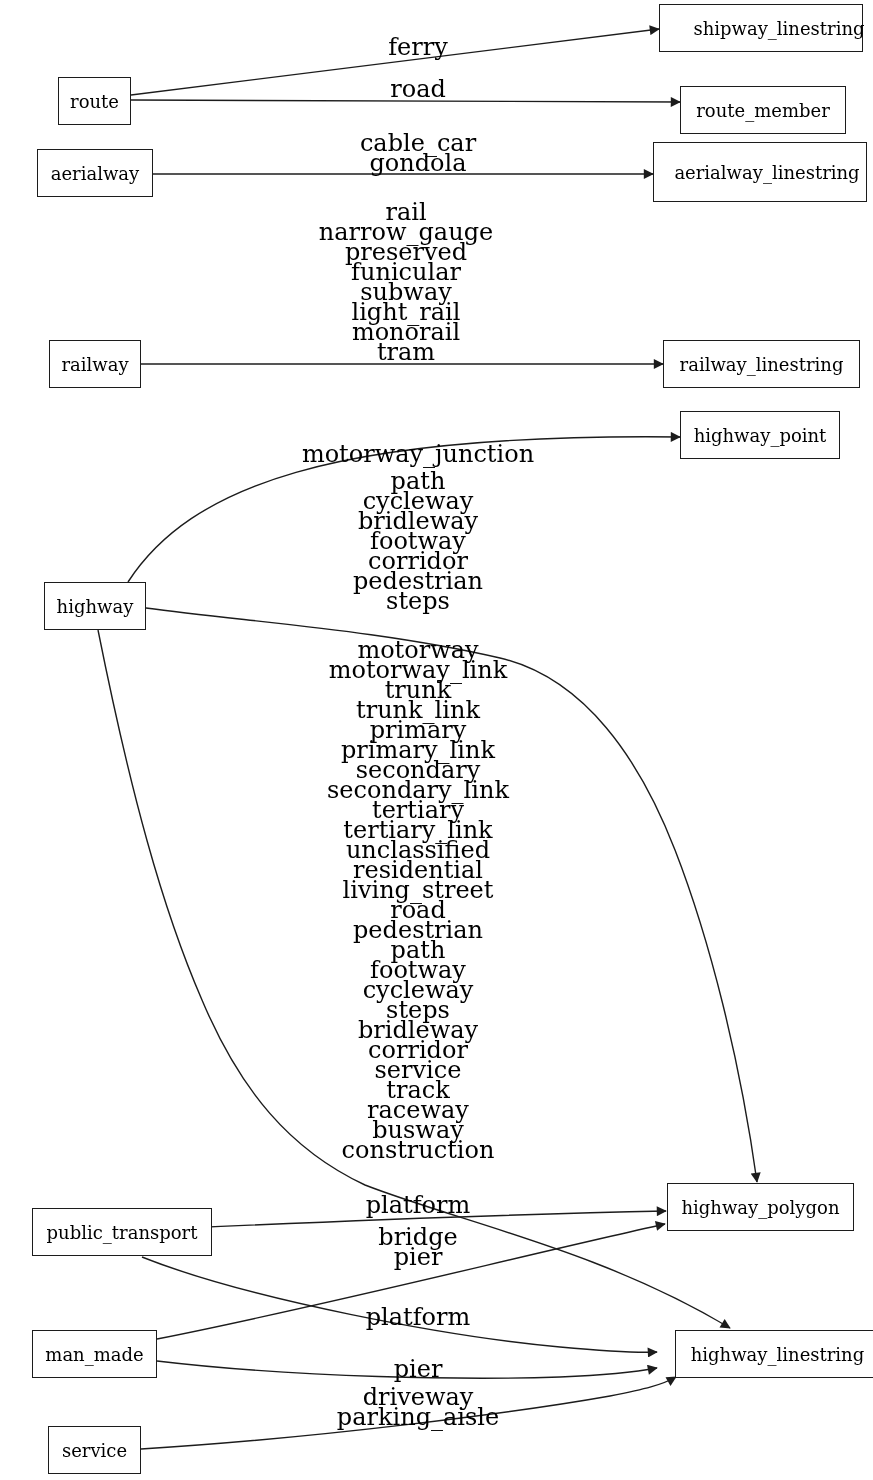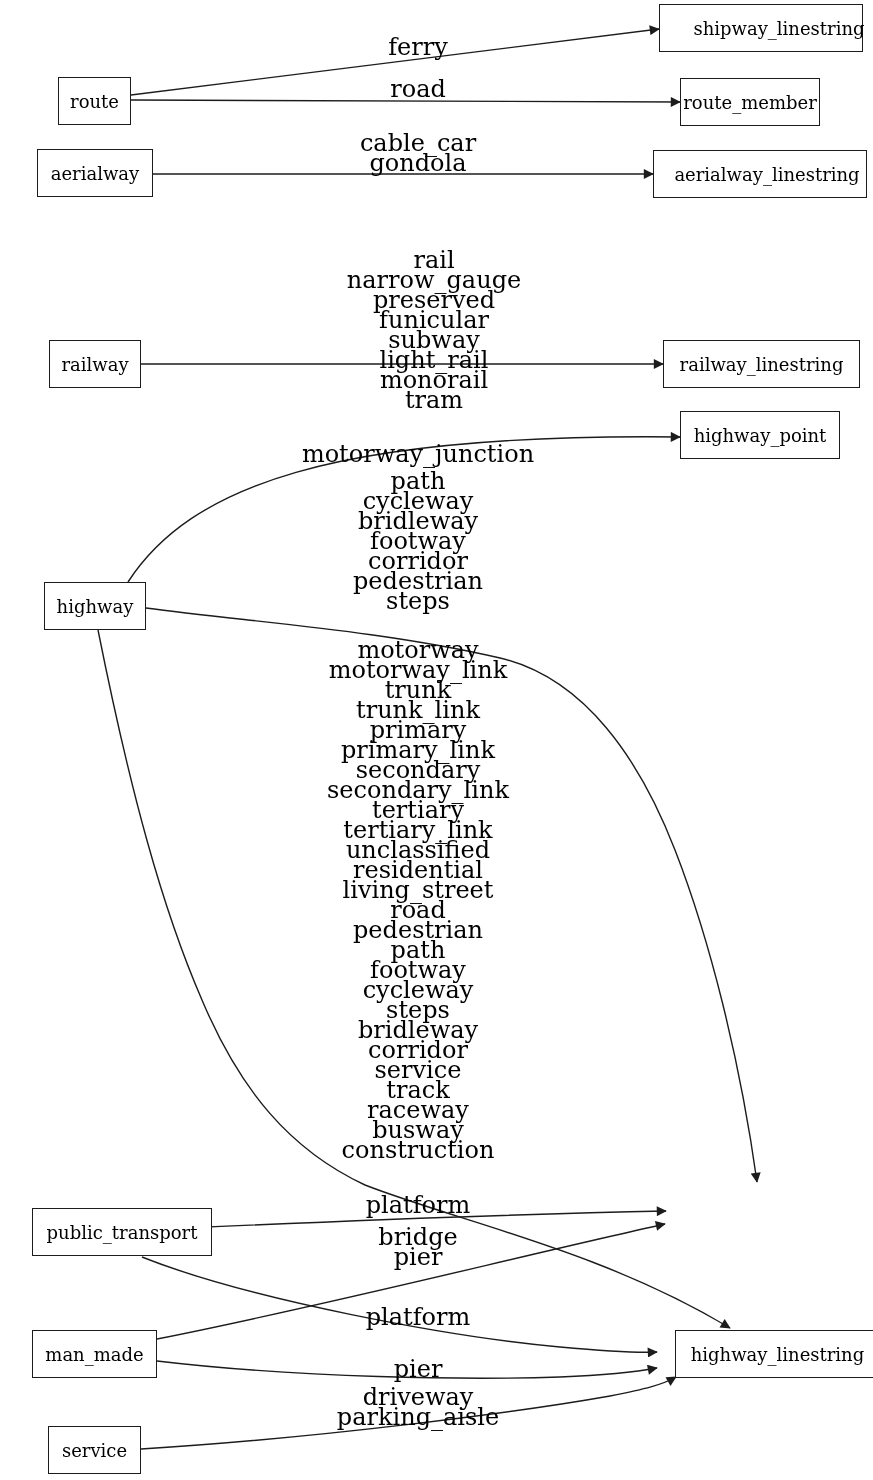--- a/index.html
+++ b/index.html
@@ -75,31 +75,32 @@
 
   <div class="node" style="left:58px;  top:77px;   width:73px;  height:48px;">route</div>
   <div class="node" style="left:37px;  top:149px;  width:116px; height:48px;">aerialway</div>
   <div class="node" style="left:49px;  top:340px;  width:92px;  height:48px;">railway</div>
   <div class="node" style="left:44px;  top:582px;  width:102px; height:48px;">highway</div>
   <div class="node" style="left:4px;   top:1208px; width:180px; height:48px;margin-left:28px;">public_transport</div>
   <div class="node" style="left:32px;  top:1330px; width:125px; height:48px;">man_made</div>
   <div class="node" style="left:48px;  top:1426px; width:93px;  height:48px;">service</div>
 
   <div class="node" style="left:659px; top:4px;    width:204px; height:48px;padding-left:36px;">shipway_linestring</div>
-  <div class="node" style="left:680px; top:78px;   width:140px; height:48px;">route_member</div>
-  <div class="node" style="left:653px; top:150px;  width:214px; height:48px;padding-left:14px;">aerialway_linestring</div>
+  <div class="node" style="left:680px; top:86px;   width:166px; height:48px;">route_member</div>
+  <div class="node" style="left:653px; top:142px;  width:214px; height:60px;padding-left:14px;">aerialway_linestring</div>
   <div class="node" style="left:663px; top:340px;  width:197px; height:48px;">railway_linestring</div>
   <div class="node" style="left:680px; top:411px;  width:160px; height:48px;">highway_point</div>
+  <div class="node" style="left:667px; top:1183px; width:187px; height:48px;">highway_polygon</div>
   <div class="node" style="left:658px; top:1330px; width:205px; height:48px;margin-left:17px;">highway_linestring</div>
 
   <div class="edge-label" style="left:418px; top:37px;">ferry</div>
   <div class="edge-label" style="left:418px; top:79px;">road</div>
   <div class="edge-label" style="left:418px; top:133px;">cable_car
 gondola</div>
-  <div class="edge-label" style="left:434px; top:202px;margin-top:48px;">rail
+  <div class="edge-label" style="left:406px; top:202px;">rail
 narrow_gauge
 preserved
 funicular
 subway
 light_rail
 monorail
 tram</div>
   <div class="edge-label" style="left:418px; top:398px;margin-top:46px;">motorway_junction</div>
   <div class="edge-label" style="left:418px; top:471px;">path
 cycleway

